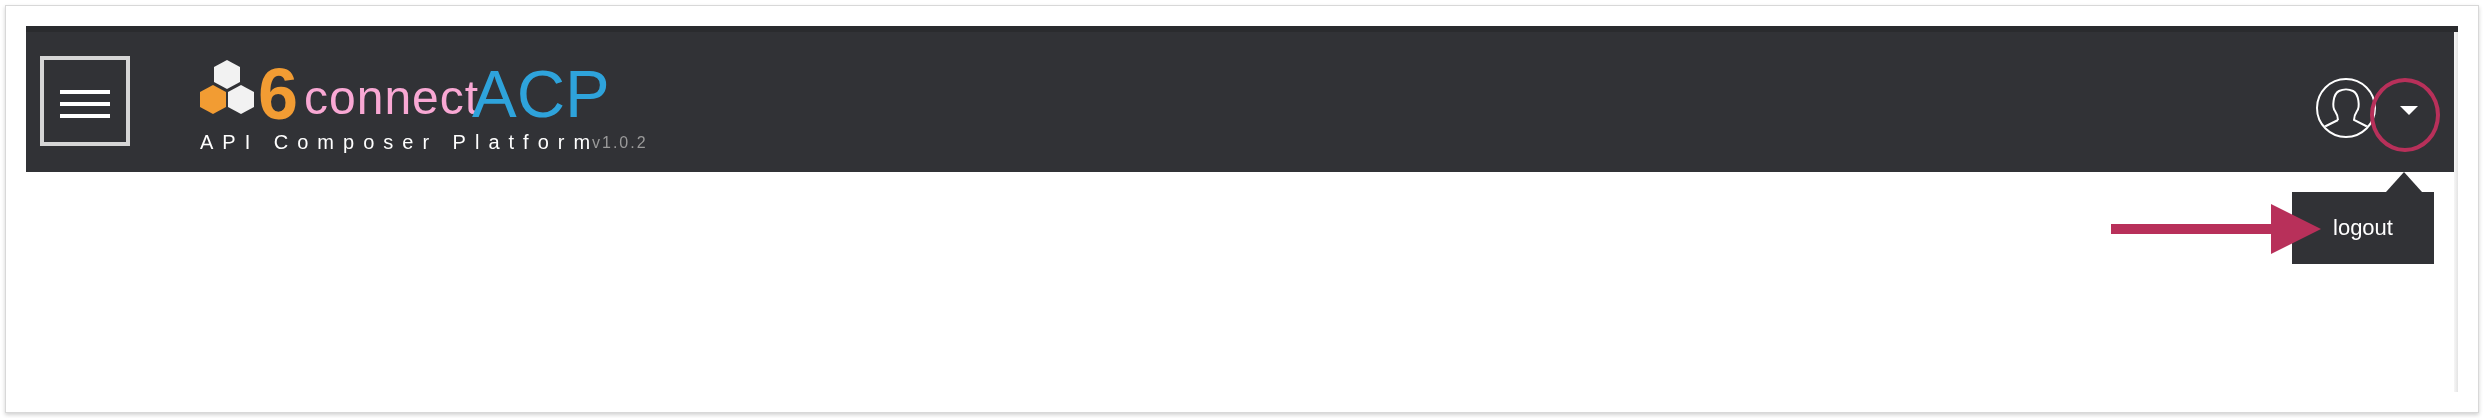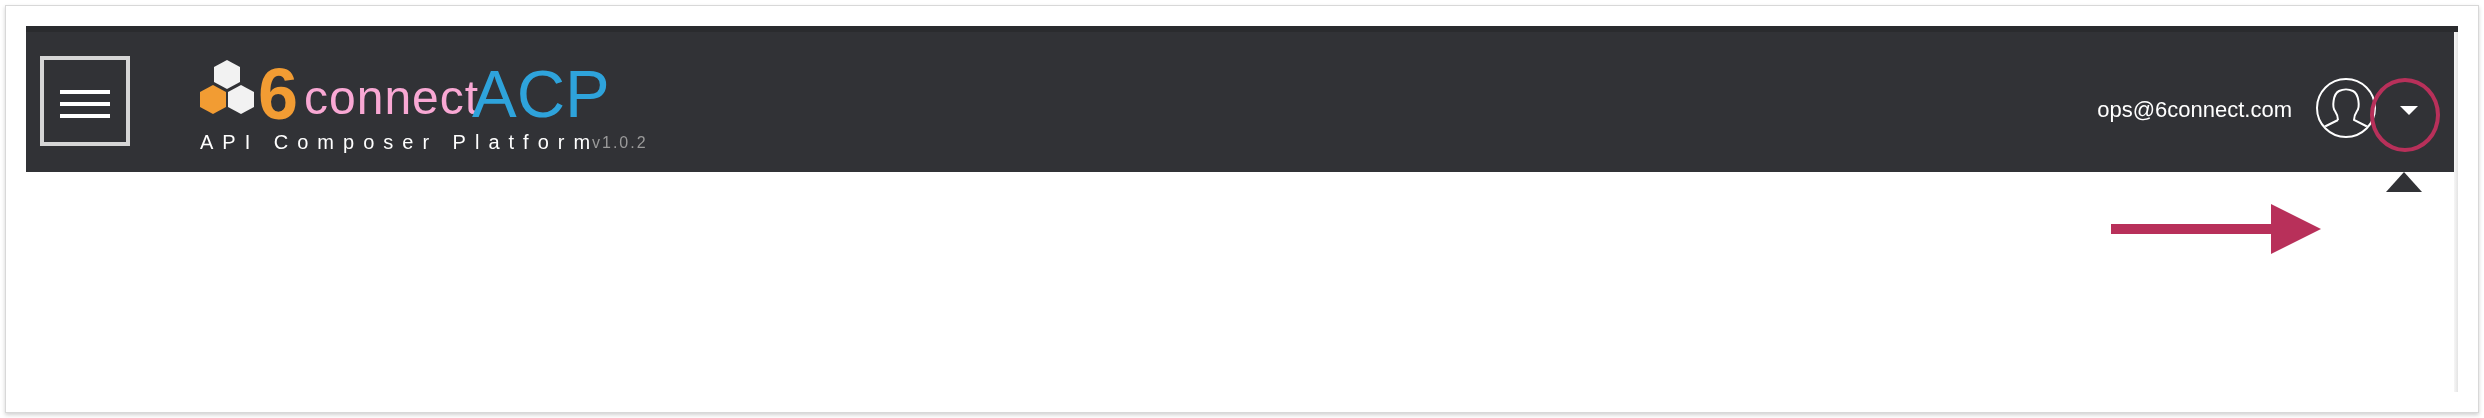--- a/index.html
+++ b/index.html
@@ -109,38 +109,40 @@
         <polygon points="13,25 26,32 26,47 13,54 0,47 0,32" fill="#f29c33"></polygon>
         <polygon points="41,25 54,32 54,47 41,54 28,47 28,32" fill="#f2f2f2"></polygon>
       </svg>
       <span class="brand-six">6</span>
       <span class="brand-connect">connect</span>
       <span class="brand-acp">ACP</span>
       <span class="tagline">API Composer Platform</span>
       <span class="version">v1.0.2</span>
     </div>
 
-    <span class="user-email">ops@6connect.com</span>
 
     <div class="avatar">
       <svg width="56" height="56" viewBox="0 0 56 56">
         <path d="M20 40 C20 36 19 34 17 31 C14 27 15 14 21 11 C25 9 31 9 35 11 C41 14 42 27 39 31 C37 34 36 36 36 40 L50 47" fill="none" stroke="#ffffff" stroke-width="2"></path>
         <path d="M20 40 L6 47" fill="none" stroke="#ffffff" stroke-width="2"></path>
       </svg>
     </div>
 
     <div class="caret-btn">
       <span class="caret"></span>
     </div>
 
     <div class="highlight-ring"></div>
   </div>
   <div class="topbar-extend"></div>
 
   <div class="dropdown-pointer"></div>
+  <div class="dropdown">
+    <div class="dropdown-item">logout</div>
+  </div>
 
   <svg class="annotation-arrow" width="212" height="54" viewBox="0 0 212 54">
     <rect x="0" y="22" width="162" height="10" fill="#b8305a"></rect>
     <polygon points="160,2 210,27 160,52" fill="#b8305a"></polygon>
   </svg>
 
   <div class="scroll-edge"></div>
 </div>
 
 </body></html>

